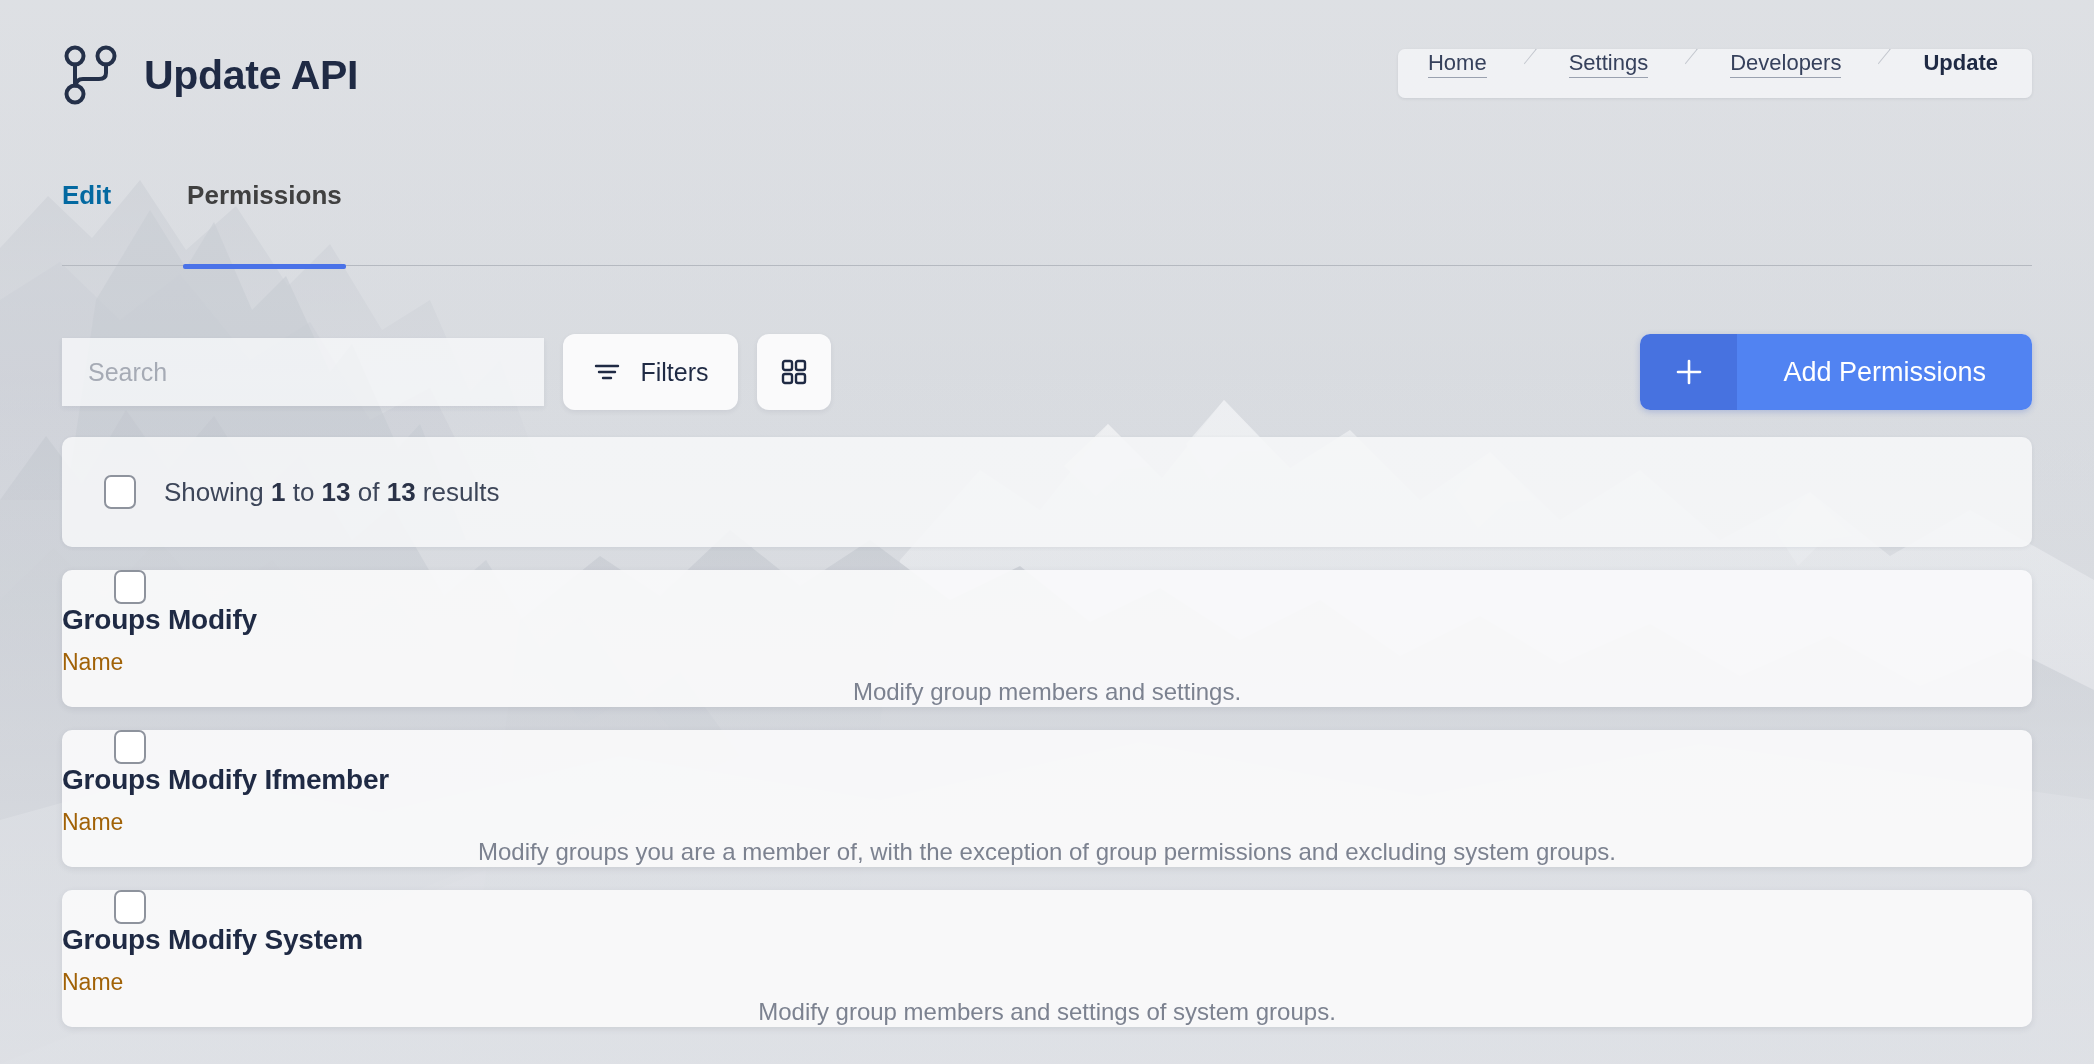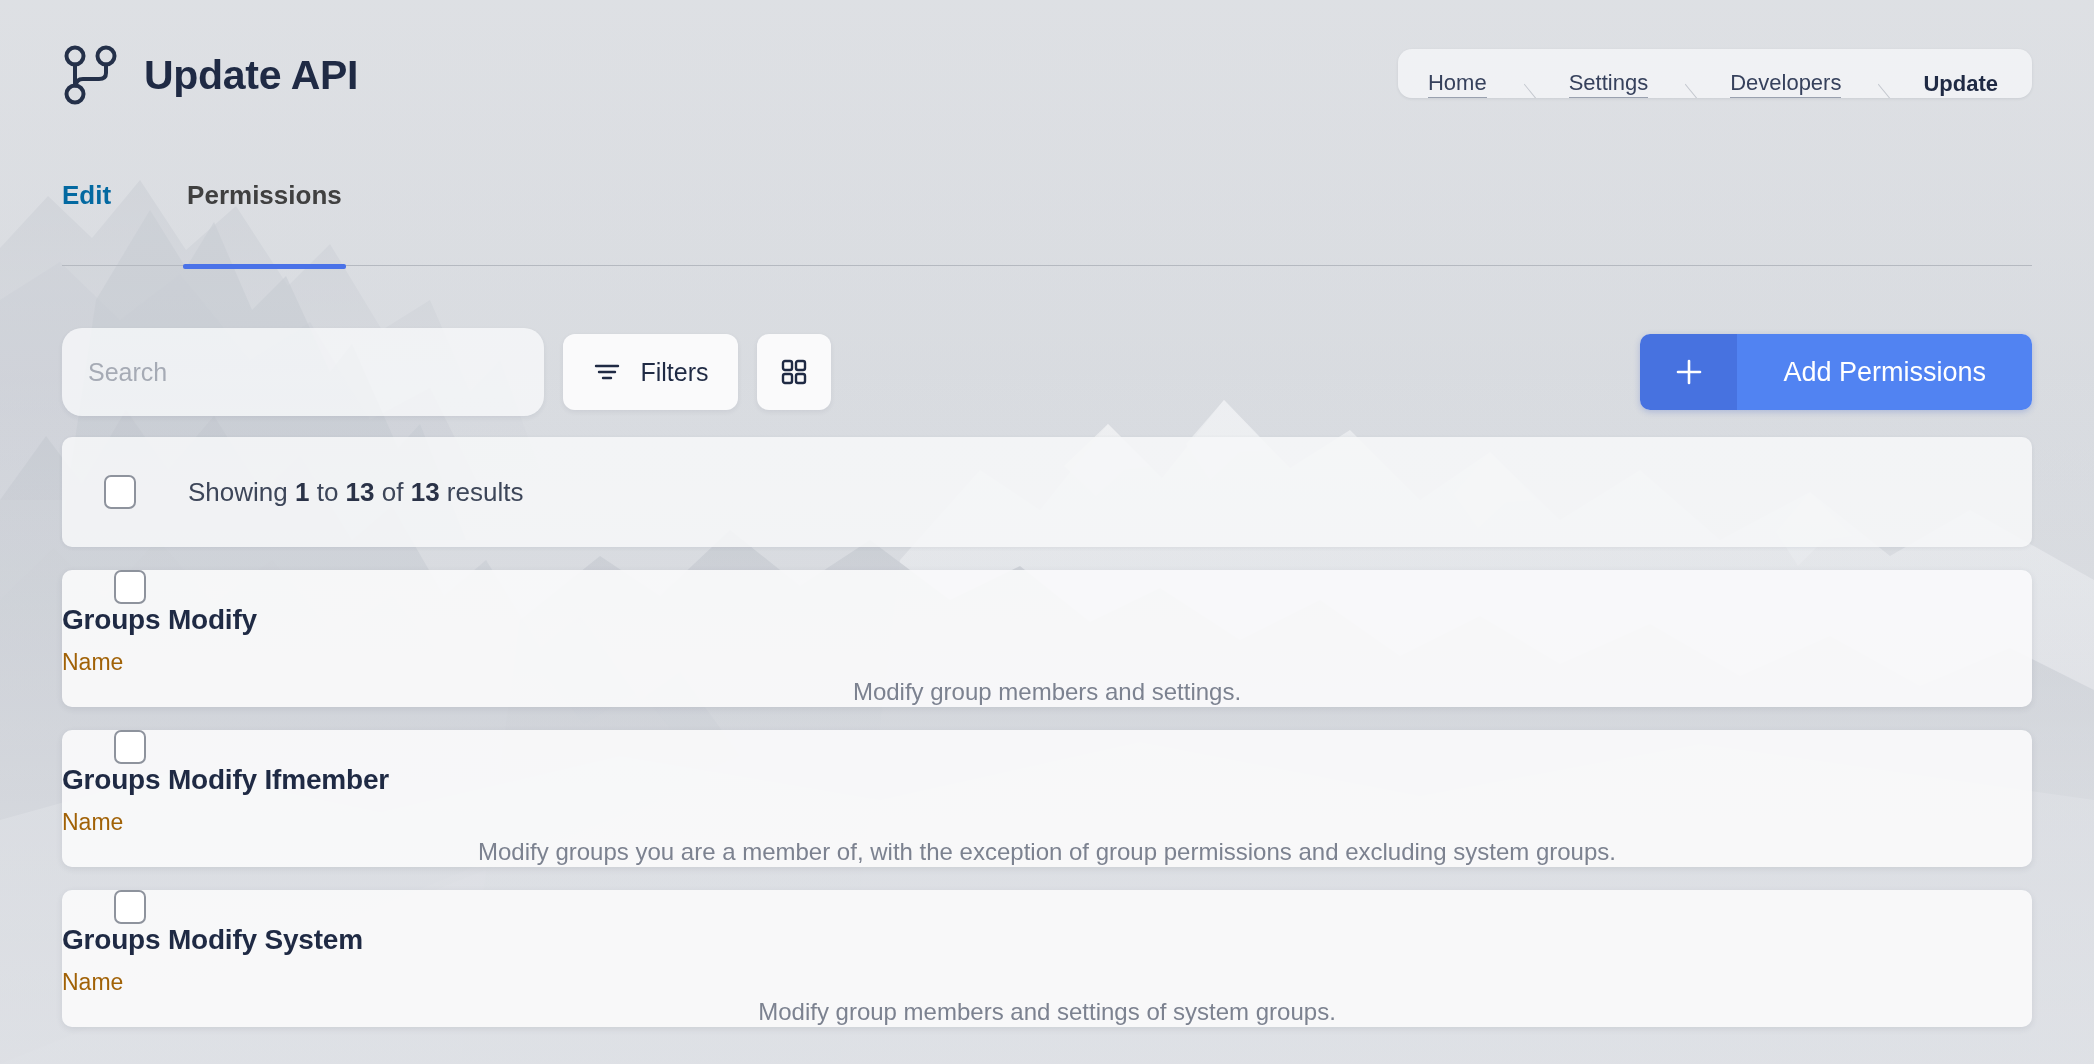--- a/index.html
+++ b/index.html
@@ -55,23 +55,23 @@
     white-space: nowrap;
   }
 
   
   .breadcrumb {
     position: absolute;
     right: 62px;
     top: 49px;
     height: 49px;
     display: flex;
-    align-items: flex-end;
+    align-items: flex-start;
     background: rgba(243,244,246,.88);
-    border-radius: 14px;
+    border-radius: 7px;
     box-shadow: 0 1px 3px rgba(40,48,70,.10);
     overflow: hidden;
   }
   .crumb {
     display: flex;
     align-items: center;
     padding: 0 30px;
     font-size: 22px;
     color: #36415c;
     text-decoration: none;
@@ -134,22 +134,22 @@
   
   .toolbar {
     margin: 68px 62px 0 62px;
     display: flex;
     align-items: center;
     gap: 19px;
     height: 76px;
   }
   .search-box {
     width: 482px;
-    height: 88px;
-    border-radius: 20px;
+    height: 68px;
+    border-radius: 0;
     background: rgba(249,250,251,.78);
     border: none;
     outline: none;
     font-family: inherit;
     font-size: 25px;
     color: #4a5064;
     padding: 0 26px;
     box-shadow: 0 2px 5px rgba(45,55,80,.07);
   }
   .search-box::placeholder { color: #a6abb5; }
@@ -217,21 +217,21 @@
 
   
   .results-bar {
     margin: 27px 62px 0 62px;
     height: 110px;
     border-radius: 10px;
     background: rgba(246,247,248,.88);
     display: flex;
     align-items: center;
     padding: 0 42px;
-    gap: 52px;
+    gap: 28px;
     box-shadow: 0 1px 4px rgba(45,55,80,.07);
   }
   .results-text { font-size: 26px; color: #3d4659; white-space: nowrap; }
   .results-text b { font-weight: 700; color: #2a3247; }
 
   
   .cbx {
     width: 32px; height: 34px;
     border: 2px solid #8e939d;
     border-radius: 7px;

